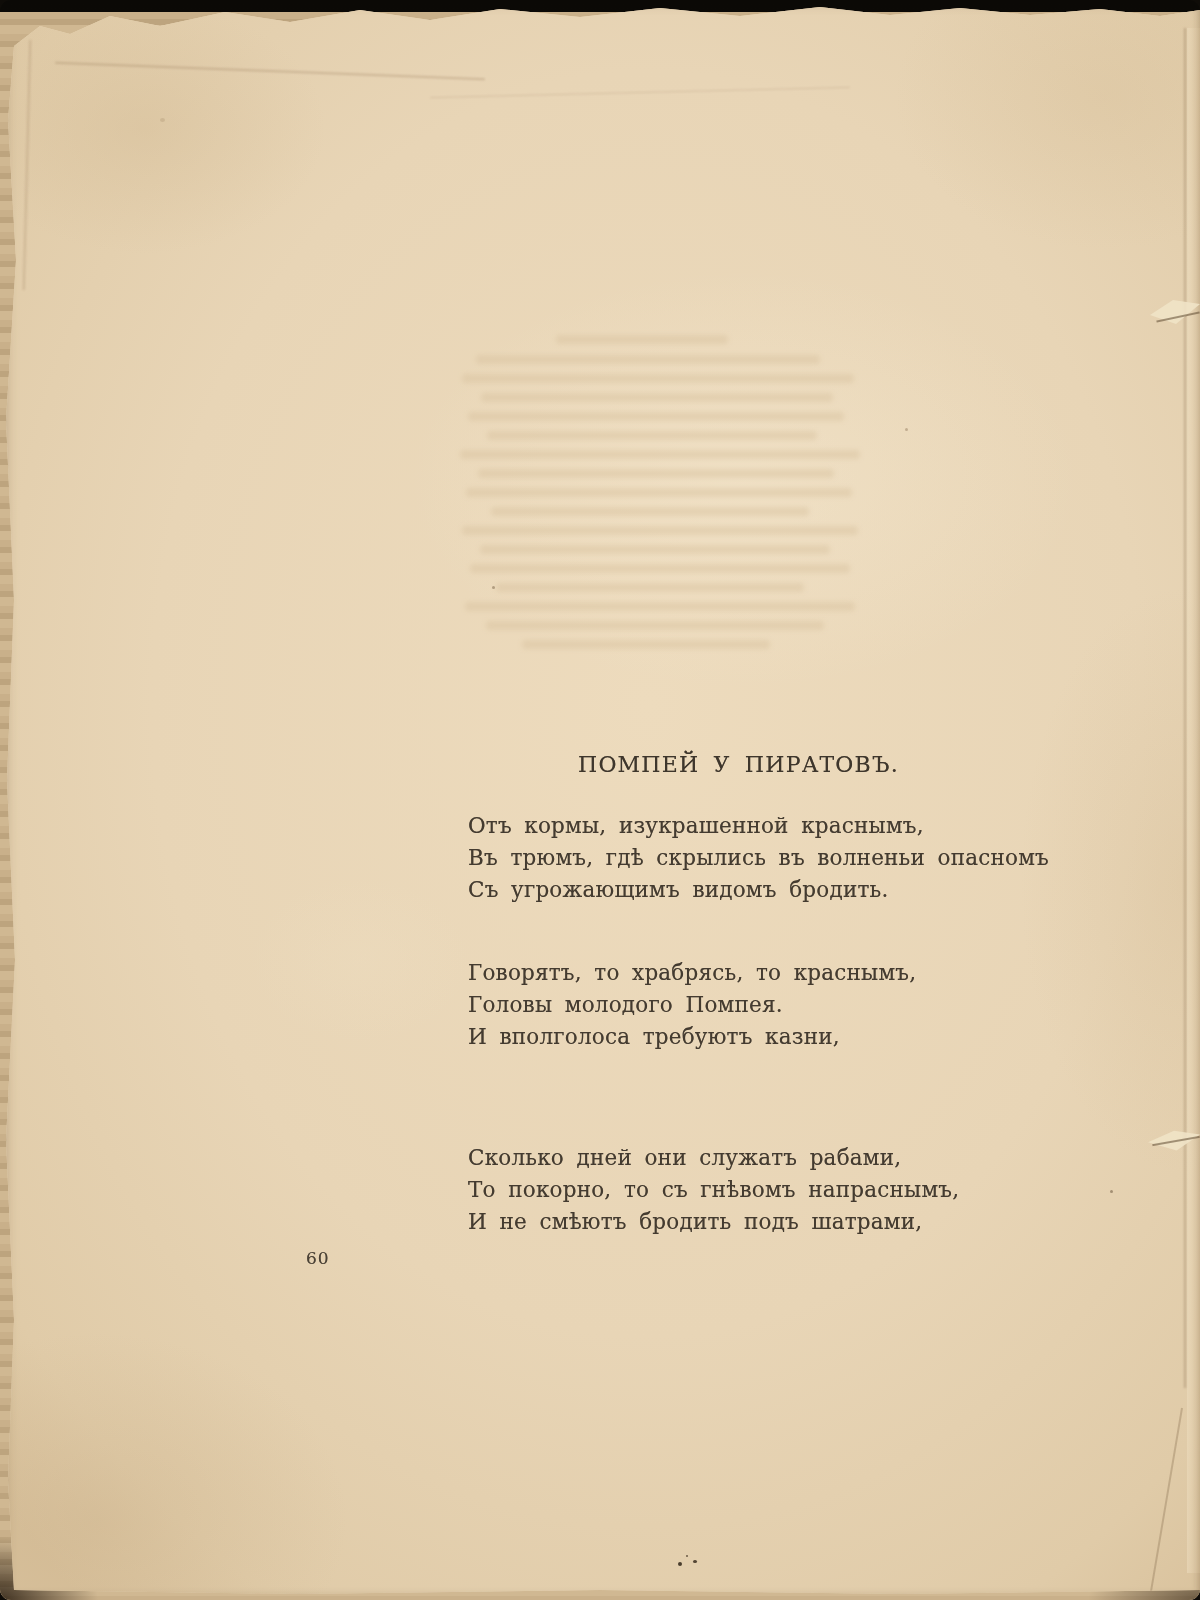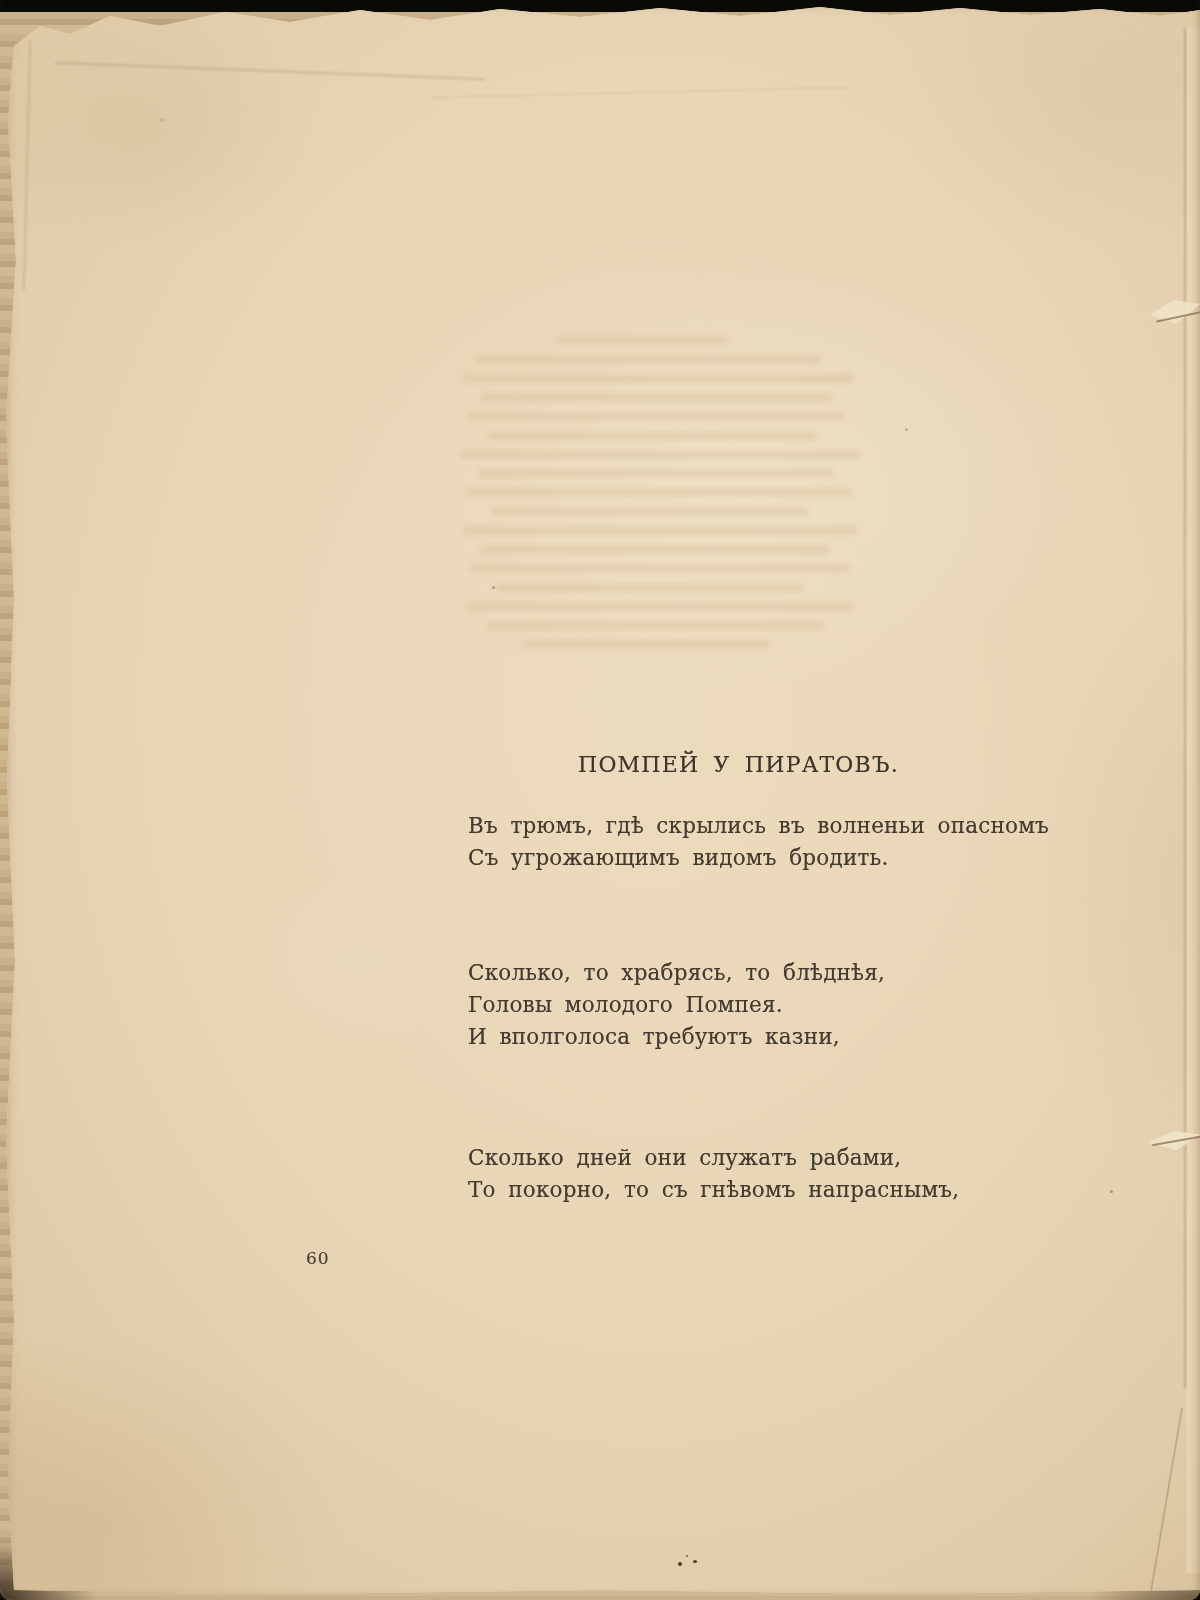--- a/index.html
+++ b/index.html
@@ -118,33 +118,35 @@
       <div class="crack" style="left:6px;top:30px;width:44px;height:1.6px;transform:rotate(-12deg);"></div>
     </div>
     <div class="tear" style="left:1148px;top:1120px;width:52px;height:36px;">
       <div class="flap" style="clip-path:polygon(0% 62%,50% 30%,100% 40%,55% 85%);"></div>
       <div class="crack" style="left:4px;top:20px;width:48px;height:1.5px;transform:rotate(-10deg);"></div>
     </div>
 
     <h1 class="poem-title">ПОМПЕЙ У ПИРАТОВЪ.</h1>
 
     <div class="stanza stanza-1">
+      <span class="poem-line">Отъ кормы, изукрашенной краснымъ,</span>
       <span class="poem-line">Въ трюмъ, гдѣ скрылись въ волненьи опасномъ</span>
       <span class="poem-line">Съ угрожающимъ видомъ бродить.</span>
     </div>
 
     <div class="stanza stanza-2">
-      <span class="poem-line">Сколько, то храбрясь, то блѣднѣя,</span>
+      <span class="poem-line">Говорятъ, то храбрясь, то краснымъ,</span>
       <span class="poem-line">Головы молодого Помпея.</span>
       <span class="poem-line">И вполголоса требуютъ казни,</span>
     </div>
 
     <div class="stanza stanza-3">
       <span class="poem-line">Сколько дней они служатъ рабами,</span>
       <span class="poem-line">То покорно, то съ гнѣвомъ напраснымъ,</span>
+      <span class="poem-line">И не смѣютъ бродить подъ шатрами,</span>
     </div>
 
     <div class="page-number">60</div>
 
     <div class="speck" style="left:678px;top:1562px;width:4px;height:4px;background:#4a3e2e;"></div>
     <div class="speck" style="left:693px;top:1560px;width:3.5px;height:3px;background:#544634;"></div>
     <div class="speck" style="left:686px;top:1555px;width:2px;height:2px;background:#6a5a44;"></div>
 
     <div class="speck" style="left:492px;top:586px;width:3px;height:3px;background:rgba(120,98,70,.5);"></div>
     <div class="speck" style="left:1110px;top:1190px;width:3px;height:3px;background:rgba(110,90,64,.55);"></div>

